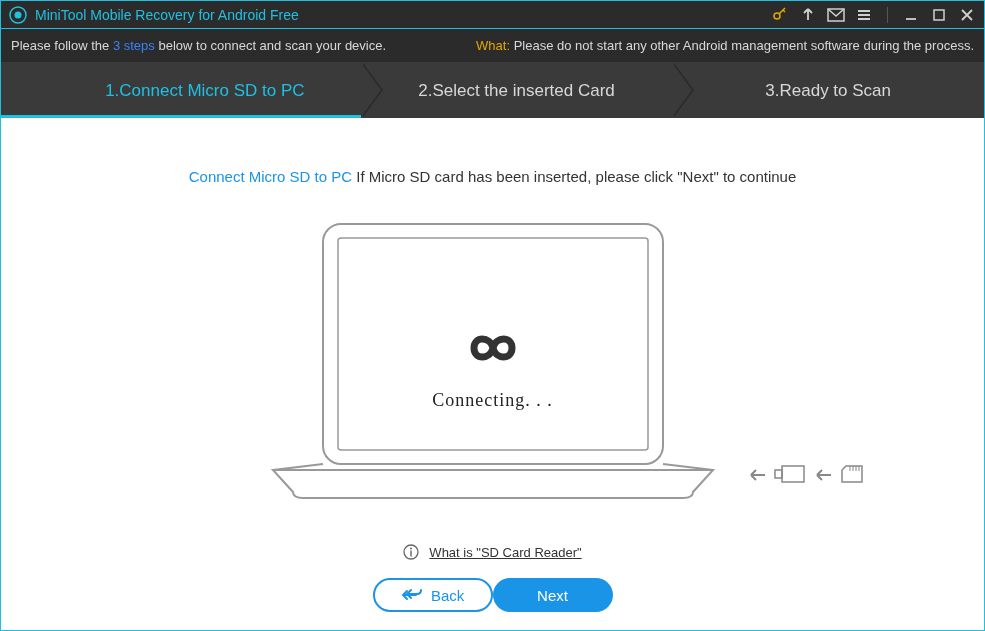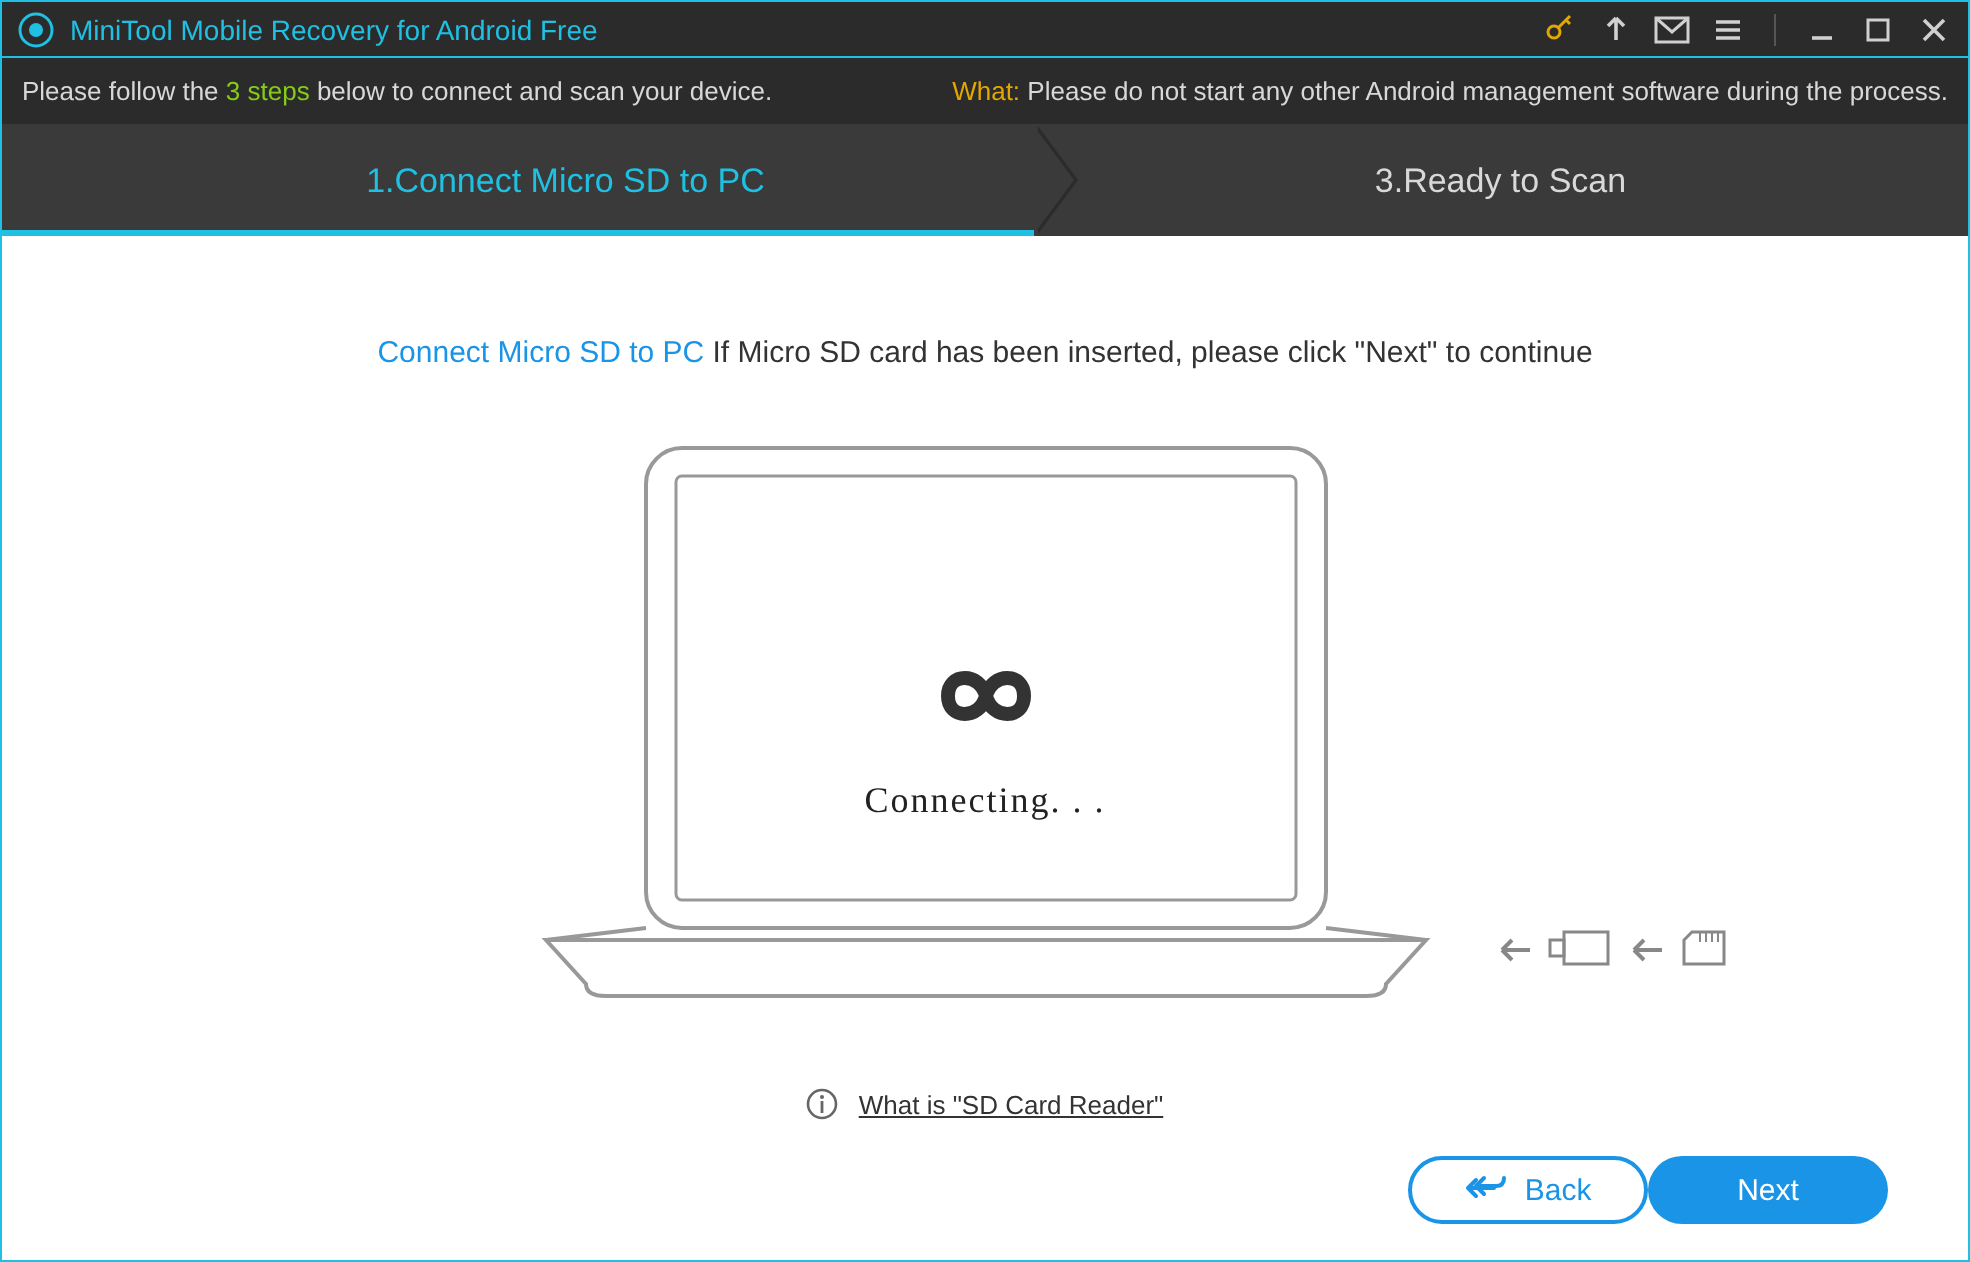--- a/index.html
+++ b/index.html
@@ -68,21 +68,21 @@
   height: 34px;
   background: #2b2b2b;
   display: flex;
   align-items: center;
   padding: 0 10px;
   color: #d8d8d8;
   font-size: 13px;
   border-bottom: 1px solid #3a3a3a;
 }
 .infobar-left { flex: 1; }
-.highlight-blue { color: #84cc16; }
+.highlight-blue { color: #3b82f6; }
 .highlight-gold { color: #e2a700; }
 .stepbar {
   height: 55px;
   background: #3a3a3a;
   display: flex;
   position: relative;
 }
 .step {
   flex: 1;
   display: flex;
@@ -185,21 +185,21 @@
   display:flex;
   align-items:center;
   justify-content:center;
 }
 .footer-buttons {
   position: absolute;
   bottom: 18px;
   left: 0;
   right: 0;
   display: flex;
-  justify-content: flex-end;
+  justify-content: center;
   padding: 0 40px;
 }
 .btn {
   border-radius: 20px;
   height: 34px;
   min-width: 120px;
   display: flex;
   align-items: center;
   justify-content: center;
   font-size: 15px;
@@ -279,20 +279,24 @@
       <span>Please follow the </span><span class="highlight-blue">3 steps</span><span> below to connect and scan your device.</span>
     </div>
     <div>
       <span class="highlight-gold">What: </span><span>Please do not start any other Android management software during the process.</span>
     </div>
   </div>
 
   <div class="stepbar">
     <div class="step active">
       <span>1.Connect Micro SD to PC</span>
+      <div class="step-arrow"></div>
+    </div>
+    <div class="step">
+      <span>2.Select the inserted Card</span>
       <div class="step-arrow"></div>
     </div>
     <div class="step">
       <span>3.Ready to Scan</span>
     </div>
   </div>
 
   <div class="content">
     <div class="instruction">
       <span class="link">Connect Micro SD to PC</span><span> If Micro SD card has been inserted, please click "Next" to continue</span>

